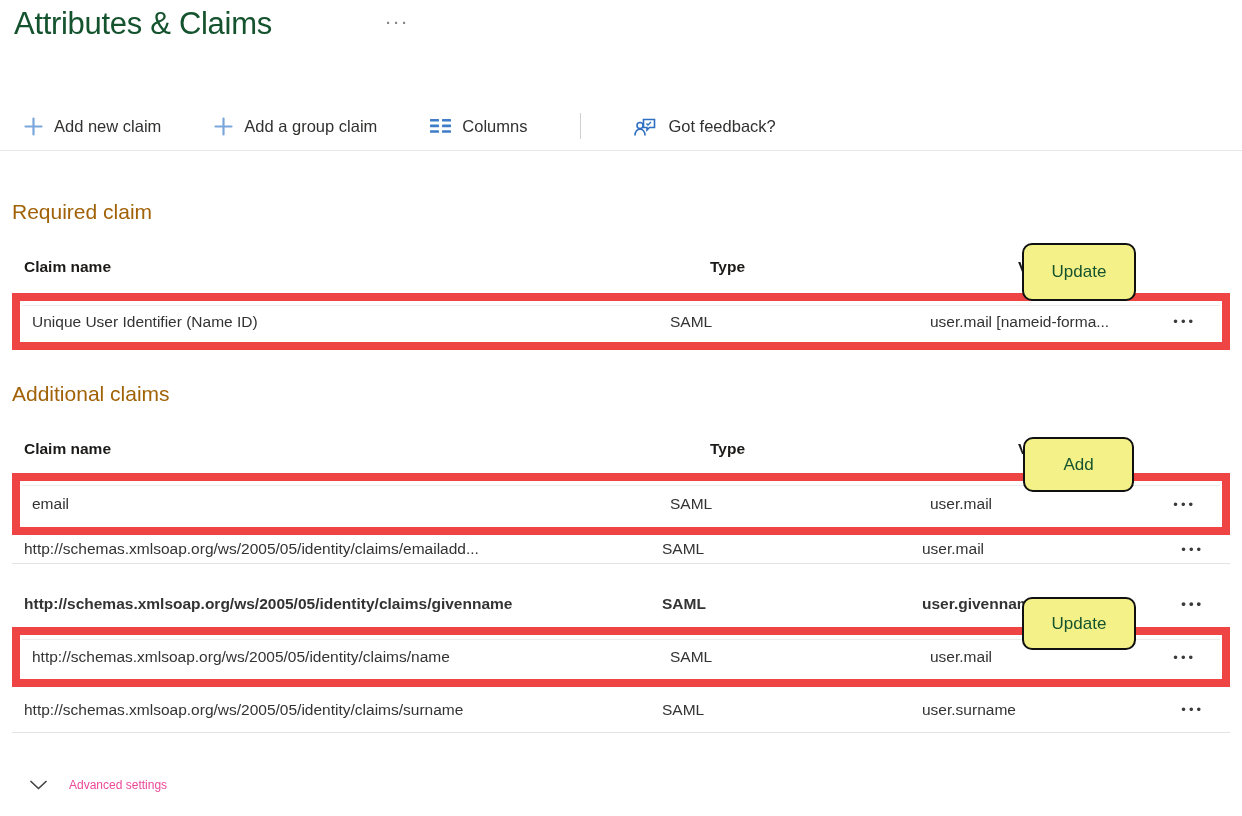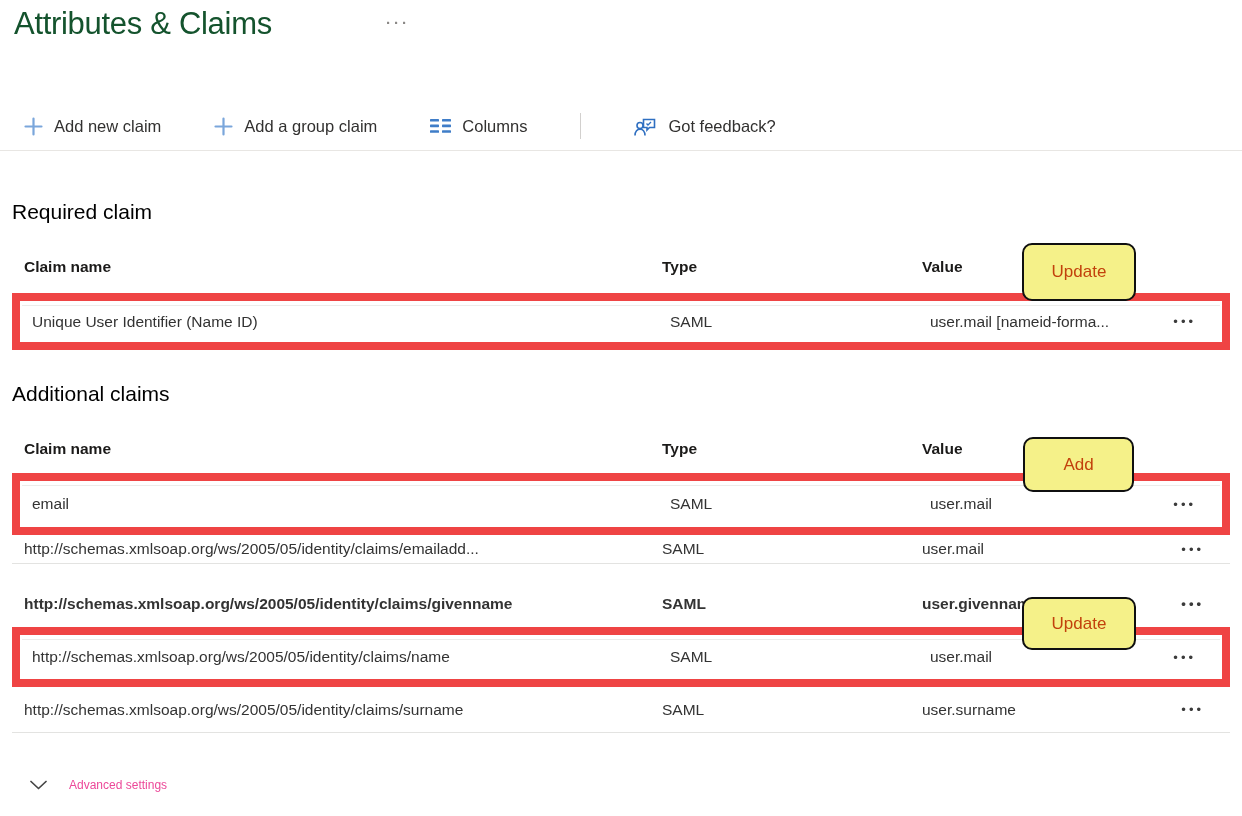--- a/index.html
+++ b/index.html
@@ -10,42 +10,42 @@
   
   .title{position:absolute;left:14px;top:6px;font-size:31px;font-weight:400;letter-spacing:-0.3px;color:#14532d;white-space:nowrap;}
   .title-ellipsis{position:absolute;left:386px;top:14px;font-size:15px;font-weight:700;letter-spacing:3px;color:#8a8886;cursor:pointer;}
   
   .toolbar{position:absolute;left:24px;top:104px;height:44px;display:flex;align-items:center;gap:53px;font-size:16.5px;color:#323130;white-space:nowrap;}
   .tb-btn{display:flex;align-items:center;gap:11px;cursor:pointer;}
   .tb-icon{display:flex;align-items:center;}
   .vdivider{width:1px;height:26px;background:#d2d0ce;}
   .rule{position:absolute;left:0;top:150px;width:1242px;height:1px;background:#e8e6e3;}
   
-  .section-heading{position:absolute;left:12px;font-size:21px;color:#000000;}
+  .section-heading{position:absolute;left:12px;font-size:21px;color:#a16207;}
   #req-heading{top:200px;}
   #add-heading{top:382px;}
   
   .grid-row{display:grid;grid-template-columns:638px 260px 235px 1fr;align-items:center;box-sizing:border-box;padding-left:12px;}
-  .table-header{position:absolute;left:12px;width:1218px;font-weight:700;font-size:15.5px;color:#1b1a19;}
+  .table-header{position:absolute;left:12px;width:1218px;font-weight:700;font-size:15.5px;color:#1b1a19;gap:48px;}
   #t1-header{top:258px;}
   #t2-header{top:440px;}
   .hl-row{position:absolute;left:12px;width:1218px;border:8px solid #ef4444;background:#fff;font-size:15.5px;color:#333;}
   .hl-row::before{content:"";position:absolute;left:2px;right:2px;top:4px;height:1px;background:#ececea;}
   #row-req{top:293px;height:57px;}
   #row-email{top:473px;height:62px;}
   #row-name{top:627px;height:60px;}
   .plain-row{position:absolute;left:12px;width:1218px;font-size:15.5px;color:#333;border-bottom:1px solid #e3e3e1;}
   #row-emailaddr{top:535px;height:29px;}
   #row-givenname{top:580px;height:47px;border-bottom:none;font-weight:bold;}
   #row-surname{top:687px;height:46px;}
   .cell{white-space:nowrap;overflow:hidden;}
   .cell-menu{justify-self:end;padding-right:26px;font-size:13px;letter-spacing:3px;color:#3b3b3b;cursor:pointer;}
   
   .callout{position:absolute;background:#f5f189;border:2.5px solid #101010;border-radius:10px;
-    display:flex;align-items:center;justify-content:center;font-size:17px;color:#c2410c;z-index:6;box-sizing:border-box;}
+    display:flex;align-items:center;justify-content:center;font-size:17px;color:#14532d;z-index:6;box-sizing:border-box;}
   #callout-1{left:1022px;top:243px;width:114px;height:58px;}
   #callout-2{left:1023px;top:437px;width:111px;height:55px;}
   #callout-3{left:1022px;top:597px;width:114px;height:53px;}
   
   .advanced{position:absolute;left:30px;top:778px;display:flex;align-items:center;gap:22px;font-size:12px;color:#ec4899;cursor:pointer;}
 </style>
 </head>
 <body>
 
 <div id="screen">

